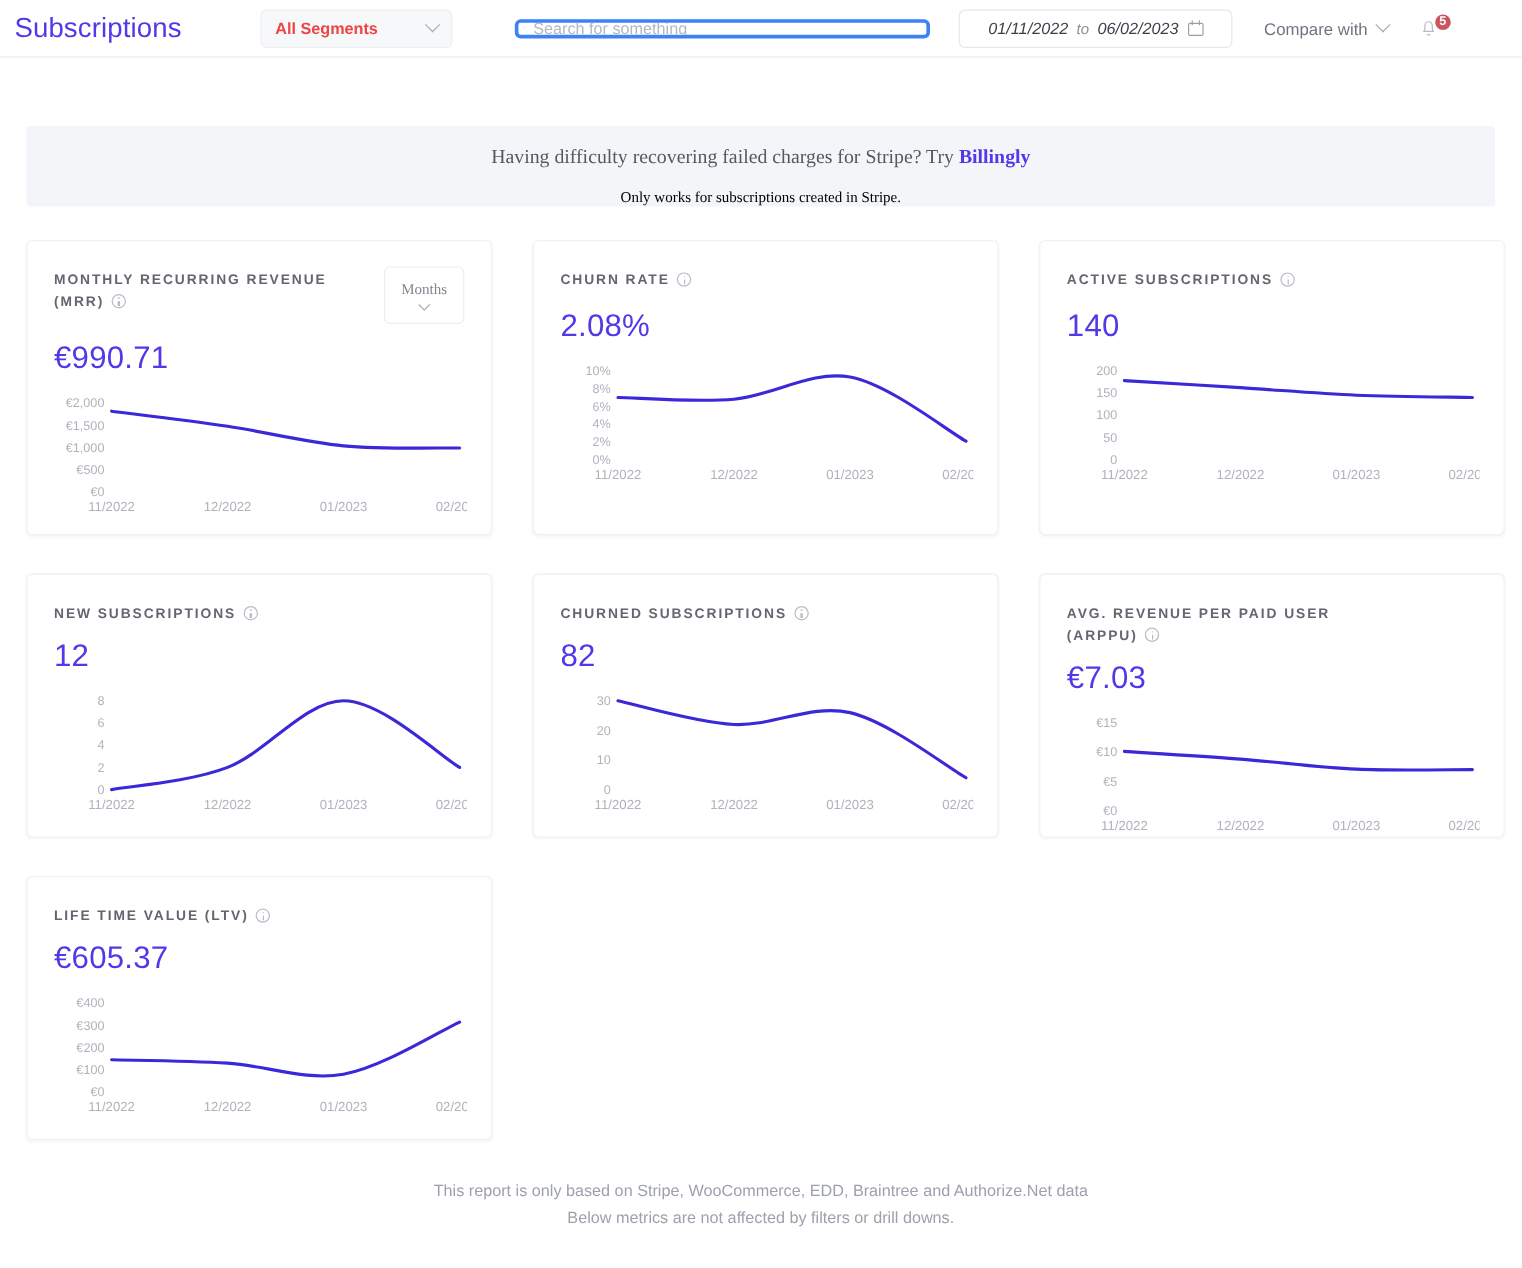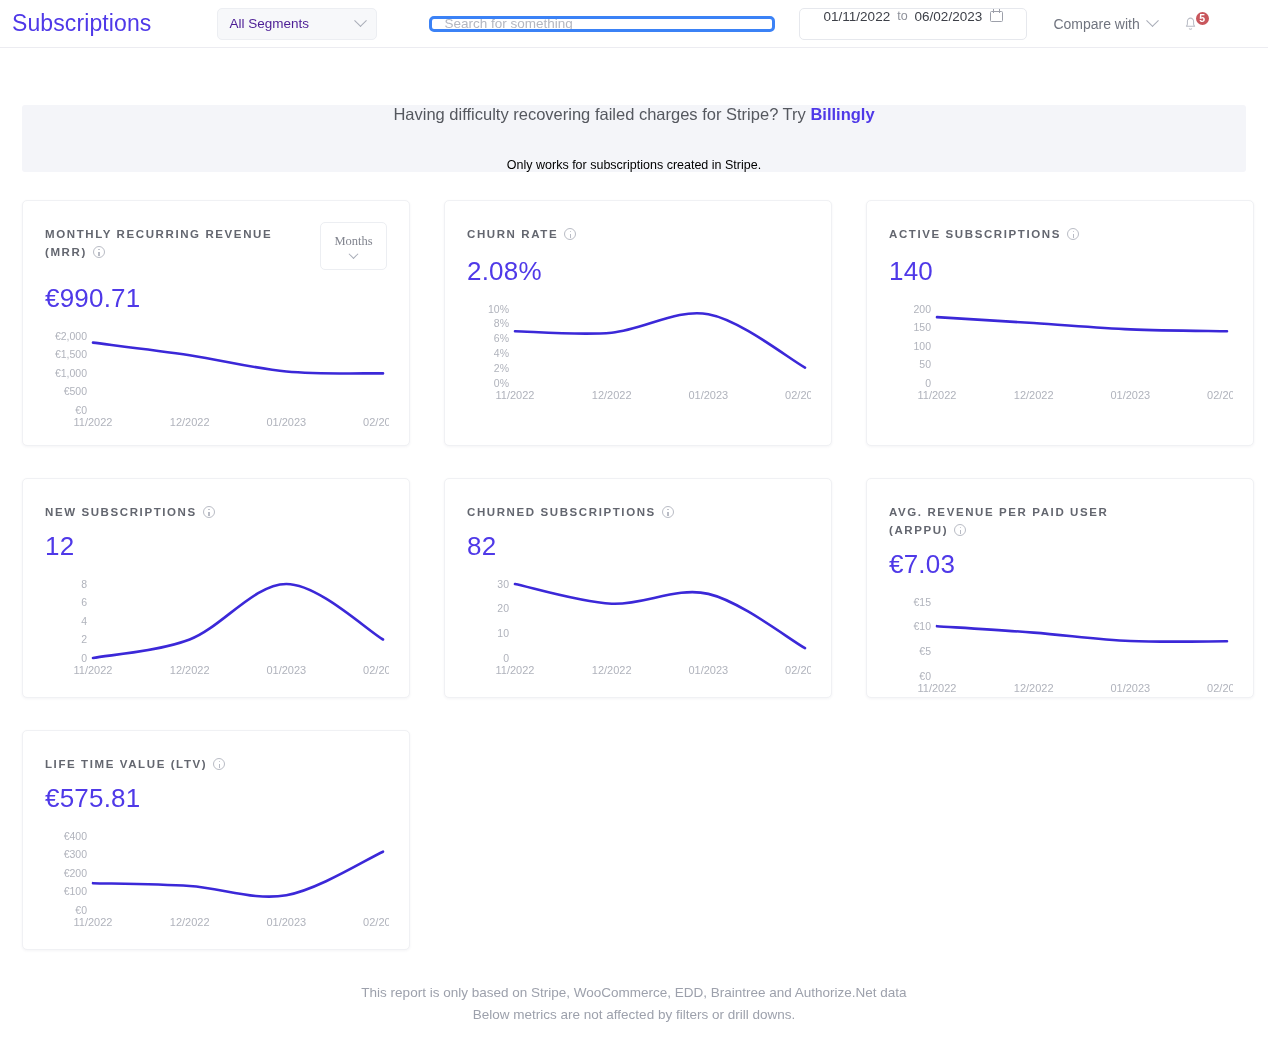--- a/index.html
+++ b/index.html
@@ -29,23 +29,24 @@
   }
   .segment-select {
     margin-left: 66px;
     width: 160px; height: 32px;
     background: #f7f8fa;
     border: 1px solid #eceef2;
     border-radius: 5px;
     display: flex; align-items: center;
     padding: 0 11px;
     font-size: 13.5px;
-    color: #4c1d95;
+    color: #ef4444;
     justify-content: space-between;
     cursor: pointer;
+    font-weight: bold;
   }
   .chev {
     width: 9px; height: 9px;
     border-right: 1.4px solid #a9adb8;
     border-bottom: 1.4px solid #a9adb8;
     transform: rotate(45deg) translate(-2px,-2px);
   }
   .search-box {
     margin-left: 52px;
     width: 346px; height: 16px;
@@ -58,25 +59,26 @@
     outline: none;
     font-family: "Liberation Sans", sans-serif;
   }
   .search-box::placeholder { color: #b4b7c0; }
   .date-range {
     margin-left: 24px;
     width: 228px; height: 32px;
     border: 1px solid #e6e8ed;
     border-radius: 5px;
     background: #fff;
-    display: flex; justify-content: center;
+    display: flex; align-items: center; justify-content: center;
     gap: 7px;
     font-size: 13.5px;
     color: #3c3f47;
     cursor: pointer;
+    font-style: italic;
   }
   .date-range .to { color: #8d9099; font-size: 12.5px; }
   .cal-icon { width: 13px; height: 13px; position: relative; margin-left: 1px; }
   .cal-icon:before {
     content:""; position:absolute; inset:2px 0 0 0;
     border:1.3px solid #9da0aa; border-radius:1.5px;
   }
   .cal-icon:after {
     content:""; position:absolute; top:0; left:2.5px; width:1.3px; height:4px;
     background:#9da0aa; box-shadow: 6px 0 0 #9da0aa;
@@ -108,22 +110,23 @@
 
   
   .content { background: #ffffff; padding: 0 22px; }
 
   .promo {
     margin-top: 57px;
     height: 67px;
     background: #f4f5f9;
     border-radius: 3px;
     display: flex; flex-direction: column;
-    align-items: center; justify-content: space-between;
+    align-items: center; justify-content: flex-end;
     gap: 16px;
+    font-family: Liberation Serif, serif;
   }
   .promo-main { font-size: 16.5px; color: #55585f; }
   .promo-main b { color: #4f39e8; font-weight: 700; }
   .promo-sub { font-size: 12.5px; color: #000000; }
 
   .grid {
     display: grid;
     grid-template-columns: repeat(3, 388px);
     gap: 32px 34px;
     margin-top: 28px;
@@ -374,21 +377,21 @@
             <text x="338" y="98" text-anchor="middle" font-size="11" fill="#b0b3bc" font-family="Liberation Sans, sans-serif">02/2023</text>
             <path d="M48,32.17333333333333 C64.11111111111111,33.242222222222225 112.44444444444446,36.12 144.66666666666669,38.586666666666666 C176.8888888888889,41.053333333333335 209.11111111111111,45.518 241.33333333333334,46.973333333333336 C273.55555555555554,48.42866666666667 321.8888888888889,47.26111111111111 338,47.318666666666665" fill="none" stroke="#3b28d8" stroke-width="2.6" stroke-linecap="round" stroke-linejoin="round"></path>
           </svg>
         </div>
     </div>
 
     <div class="card r2">
       <div class="card-head">
         <div class="card-title"><span>LIFE TIME VALUE (LTV)</span><span class="info-icon"></span></div>
       </div>
-      <div class="kpi">€575.81</div>
+      <div class="kpi">€605.37</div>
       <div class="chart">
           <svg width="344" height="104" viewBox="0 0 344 104">
             <text x="42" y="11.5" text-anchor="end" font-size="10.5" fill="#b0b3bc" font-family="Liberation Sans, sans-serif">€400</text>
             <text x="42" y="30" text-anchor="end" font-size="10.5" fill="#b0b3bc" font-family="Liberation Sans, sans-serif">€300</text>
             <text x="42" y="48.5" text-anchor="end" font-size="10.5" fill="#b0b3bc" font-family="Liberation Sans, sans-serif">€200</text>
             <text x="42" y="67" text-anchor="end" font-size="10.5" fill="#b0b3bc" font-family="Liberation Sans, sans-serif">€100</text>
             <text x="42" y="85.5" text-anchor="end" font-size="10.5" fill="#b0b3bc" font-family="Liberation Sans, sans-serif">€0</text>
             <text x="48" y="98" text-anchor="middle" font-size="11" fill="#b0b3bc" font-family="Liberation Sans, sans-serif">11/2022</text>
             <text x="144.66666666666669" y="98" text-anchor="middle" font-size="11" fill="#b0b3bc" font-family="Liberation Sans, sans-serif">12/2022</text>
             <text x="241.33333333333334" y="98" text-anchor="middle" font-size="11" fill="#b0b3bc" font-family="Liberation Sans, sans-serif">01/2023</text>

